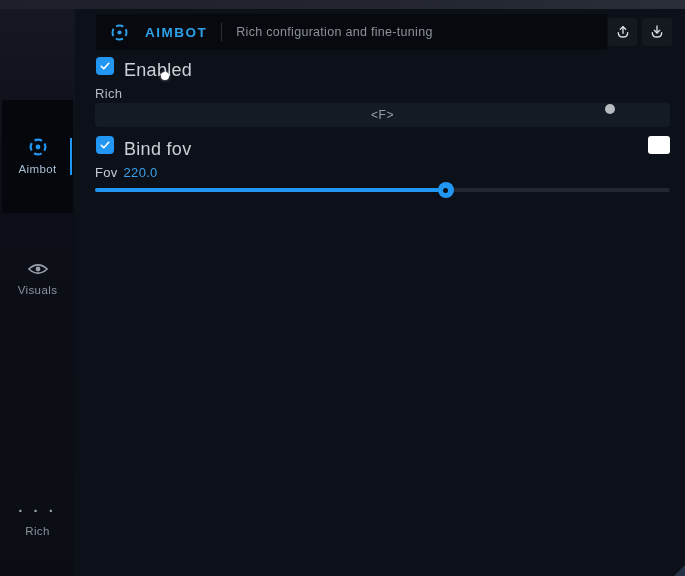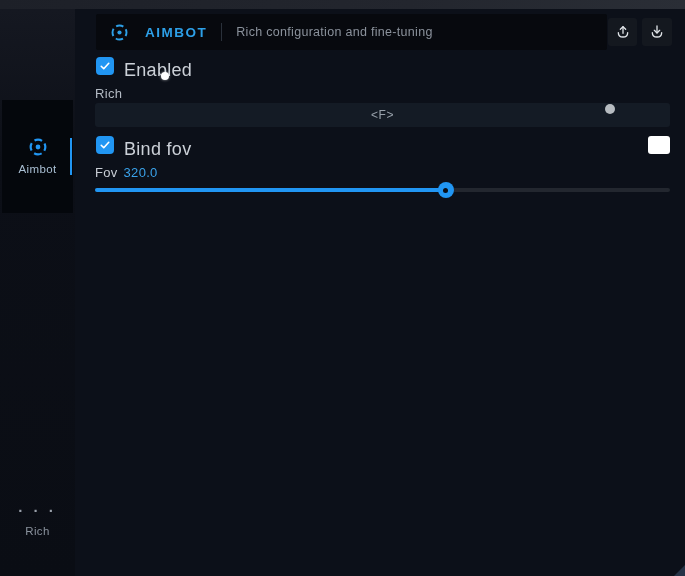--- a/index.html
+++ b/index.html
@@ -90,20 +90,27 @@
     </div>
 
     <div class="nav-item active" style="top:127px;">
       <svg width="22" height="22" viewBox="0 0 24 24">
         <circle cx="12" cy="12" r="8" fill="none" stroke="#2196f3" stroke-width="2.4" stroke-dasharray="8.6 4" stroke-dashoffset="4.3"></circle>
         <circle cx="12" cy="12" r="2.6" fill="#2196f3"></circle>
       </svg>
       <span class="nav-label">Aimbot</span>
     </div>
 
+    <div class="nav-item" style="top:250px;">
+      <svg width="22" height="20" viewBox="0 0 24 20">
+        <path d="M2 10 Q12 1 22 10 Q12 19 2 10 Z" fill="none" stroke="#9aa1ab" stroke-width="1.7"></path>
+        <circle cx="12" cy="10" r="2.6" fill="#9aa1ab"></circle>
+      </svg>
+      <span class="nav-label">Visuals</span>
+    </div>
 
 
     <div class="nav-item" style="top:493px;">
       <span class="ellipsis-dots">· · ·</span>
       <span class="nav-label">Rich</span>
     </div>
   </div>
 
   <div class="header-bar">
     <svg class="crosshair" width="21" height="21" viewBox="0 0 24 24">
@@ -148,21 +155,21 @@
 
   <div class="checkbox" style="left:96px; top:136px;">
     <svg width="12" height="12" viewBox="0 0 24 24">
       <path d="M4.5 12.5 L9.5 17.5 L19.5 6.5" fill="none" stroke="#ffffff" stroke-width="3.2" stroke-linecap="round" stroke-linejoin="round"></path>
     </svg>
   </div>
   <span class="check-label" style="left:124px; top:139px;">Bind fov</span>
   <div class="color-swatch" style="background: rgb(255, 255, 255);"></div>
 
   <div class="fov-row">
-    <span class="fov-label">Fov</span><span class="fov-value">320.0</span>
+    <span class="fov-label">Fov</span><span class="fov-value">220.0</span>
   </div>
 
   <div class="slider">
     <div class="slider-fill" style="width: 61%;"></div>
     <div class="slider-thumb" style="left: 61%;"></div>
   </div>
 
   <div class="cursor-dot white"></div>
   <div class="cursor-dot gray"></div>
   <div class="corner-accent"></div>

